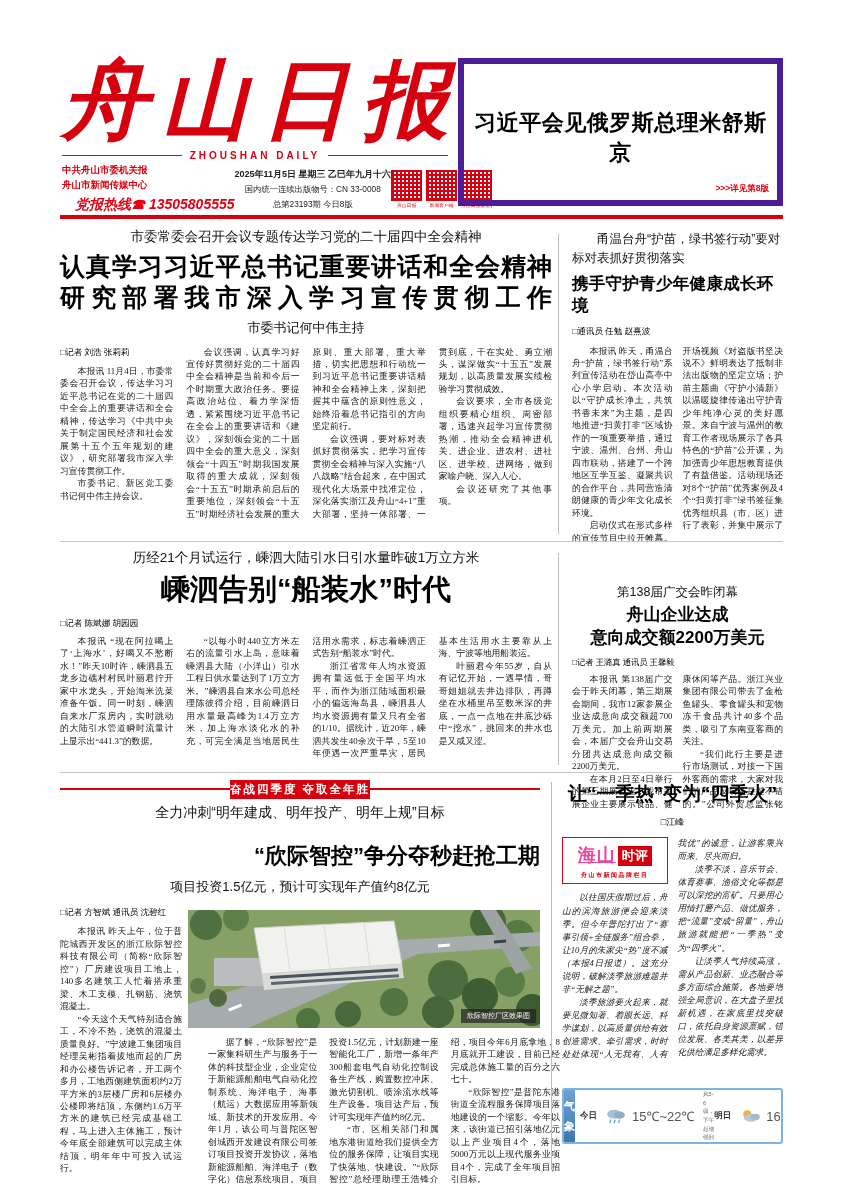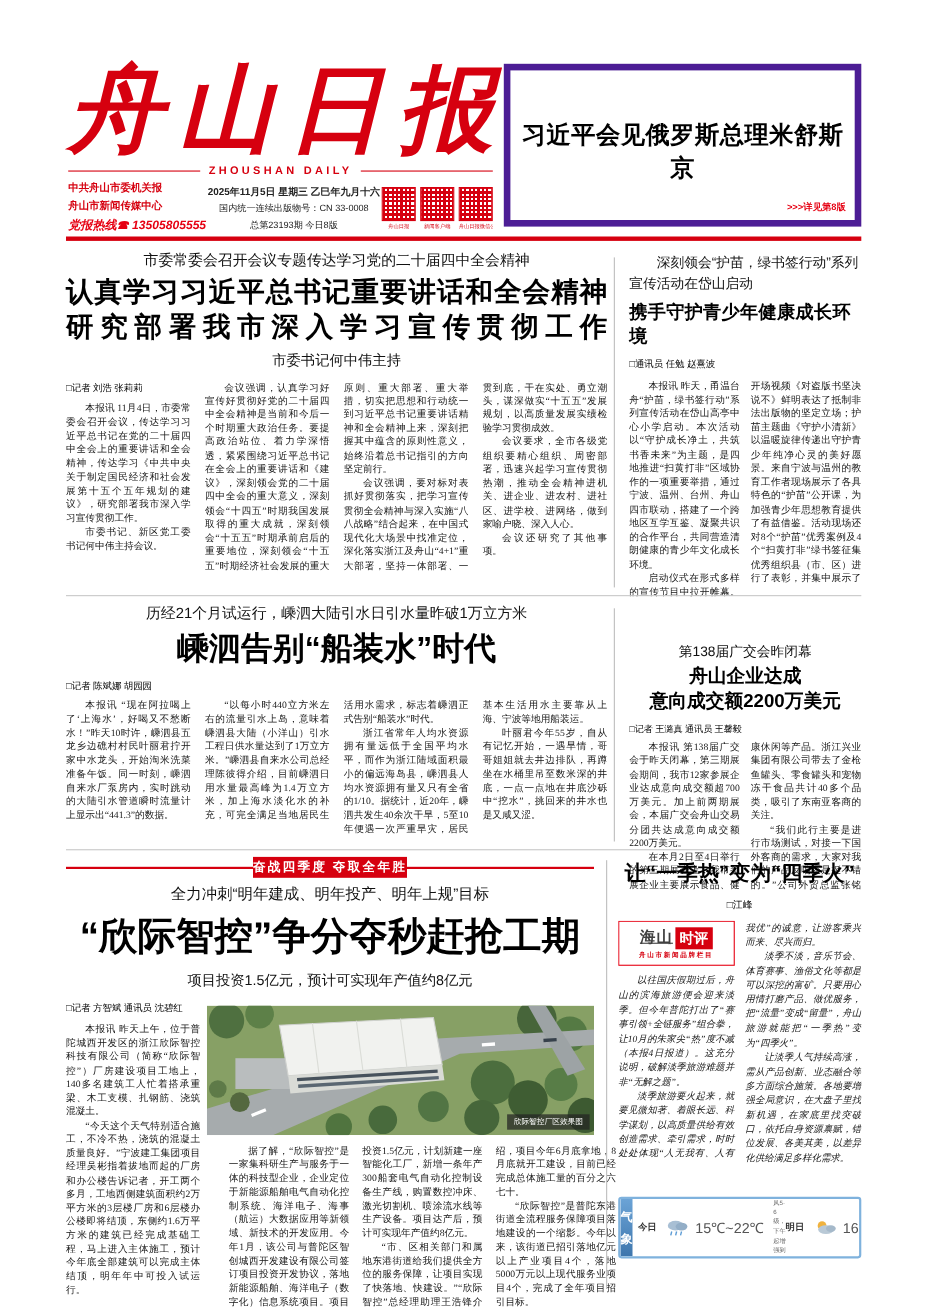--- a/index.html
+++ b/index.html
@@ -12,21 +12,21 @@
     font-size:86px;font-weight:bold;font-style:italic;color:#d6000f;
     text-align:justify;text-align-last:justify;font-family:"DejaVu Serif",serif;}
   .eng-row{left:62px;top:150px;width:386px;display:flex;align-items:center;gap:8px;
     color:#d6000f;font-size:10px;font-weight:bold;letter-spacing:3px;
     font-family:"Liberation Sans",sans-serif;}
   .eng-row .line{flex:1;border-top:1.5px solid #d6000f;height:0;}
   .info-row{left:62px;top:166px;width:386px;height:46px;display:flex;
     justify-content:space-between;align-items:center;}
   .org-block{font-family:"Liberation Sans",sans-serif;font-weight:bold;color:#d6000f;
     font-size:9.5px;line-height:1.65;white-space:nowrap;}
-  .hotline{color:#e60012;font-style:italic;font-size:11px;}
+  .hotline{color:#e60012;font-style:italic;font-size:14px;margin-left:13px;}
   .pub-block{font-family:"Liberation Sans",sans-serif;color:#222;font-size:8.3px;
     line-height:1.8;text-align:center;white-space:nowrap;}
   .pub-date{font-weight:bold;font-size:9px;}
   .qrs{display:flex;gap:4px;}
   .qr{width:31px;}
   .qr-box{width:31px;height:31px;border:1px solid #d6000f;box-sizing:border-box;
     background-image:
       repeating-linear-gradient(0deg,#d6000f 0 2px,rgba(255,255,255,0) 2px 4px),
       repeating-linear-gradient(90deg,#d6000f 0 2px,#fff 2px 4px);}
   .qr-label{font-size:4.8px;color:#d6000f;text-align:center;margin-top:1px;white-space:nowrap;
@@ -87,21 +87,21 @@
   .hr2{left:60px;top:772px;width:723px;}
 
   
   .a5{left:60px;top:779px;width:480px;}
   .banner{position:relative;height:18px;text-align:center;margin-bottom:7px;}
   .banner .bline{position:absolute;left:0;right:0;top:50%;border-top:2px solid #d6000f;}
   .banner .btag{position:relative;display:inline-block;background:#d6000f;color:#fff;
     font-family:"Liberation Sans",sans-serif;font-weight:bold;font-size:11.5px;
     letter-spacing:2px;padding:2px 0;}
   .a5 .kicker{font-size:14px;text-align:center;}
-  .a5 .headline{font-size:35px;text-align:center;margin-top:6px;}
+  .a5 .headline{font-size:22px;text-align:right;margin-top:19px;}
   .a5 .sub{font-size:13px;text-align:center;margin-top:7px;font-family:"Liberation Sans",sans-serif;}
   .a5-content{position:relative;margin-top:10px;height:284px;}
   .a5-col1{position:absolute;left:0;top:0;width:122px;height:284px;overflow:hidden;}
   .a5-photo{position:absolute;left:128px;top:4px;width:352px;height:118px;overflow:hidden;}
   .a5-photo svg{display:block;}
   .photo-caption{position:absolute;right:4px;bottom:5px;background:rgba(35,35,35,.72);
     color:#fff;font-size:7px;padding:2px 6px;font-family:"Liberation Sans",sans-serif;}
   .a5-rest{position:absolute;left:128px;top:130px;width:352px;height:154px;
     column-count:3;column-gap:12px;overflow:hidden;margin-left:20px;}
 
@@ -110,21 +110,21 @@
   
   .a6{left:562px;top:781px;width:221px;}
   .a6 .headline{font-size:19px;text-align:center;}
   .a6 .byline{text-align:center;font-size:9px;margin-top:9px;margin-bottom:0;}
   .a6 .body{margin-top:8px;height:244px;column-count:2;column-gap:10px;overflow:hidden;
     font-style:italic;font-size:8.6px;line-height:1.52;}
   .shiping-logo{border:1.5px solid #e60012;box-sizing:border-box;width:100%;
     text-align:center;padding:4px 2px 3px;margin-bottom:7px;font-style:normal;
     break-inside:avoid;}
   .logo-row{display:flex;justify-content:center;align-items:center;gap:2px;}
-  .logo-main{color:#404040;font-weight:bold;font-size:14px;letter-spacing:1px;text-decoration:underline;}
+  .logo-main{color:#ec4899;font-weight:bold;font-size:18px;letter-spacing:1px;text-decoration:underline;}
   .logo-sub{background:#d6000f;color:#fff;font-weight:bold;font-size:13px;padding:0 4px;
     font-family:"Liberation Sans",sans-serif;}
   .logo-tag{font-size:6px;color:#d6000f;font-weight:bold;letter-spacing:1.5px;margin-top:2px;
     font-family:"Liberation Sans",sans-serif;}
 
   
   .weather{left:562px;top:1088px;width:221px;height:56px;border:2px solid #7fb2dd;
     border-radius:3px;box-sizing:border-box;display:flex;background:#fff;overflow:hidden;}
   .wx-strip{width:20px;background:linear-gradient(180deg,#6ba3d6,#3e76ad);color:#fff;
     display:flex;flex-direction:column;align-items:center;justify-content:center;gap:5px;
@@ -199,21 +199,21 @@
           <p>会议强调，要对标对表抓好贯彻落实，把学习宣传贯彻全会精神与深入实施“八八战略”结合起来，在中国式现代化大场景中找准定位，深化落实浙江及舟山“4+1”重大部署，坚持一体部署、一贯到底，干在实处、勇立潮头，谋深做实“十五五”发展规划，以高质量发展实绩检验学习贯彻成效。</p>
           <p>会议要求，全市各级党组织要精心组织、周密部署，迅速兴起学习宣传贯彻热潮，推动全会精神进机关、进企业、进农村、进社区、进学校、进网络，做到家喻户晓、深入人心。</p>
           <p>会议还研究了其他事项。</p>
         </div>
     </div>
   </div>
 
   <div class="abs vrule vd1"></div>
 
   <div class="abs a2">
-    <div class="kicker">深刻领会“护苗，绿书签行动”系列宣传活动在岱山启动</div>
+    <div class="kicker">甬温台舟“护苗，绿书签行动”要对标对表抓好贯彻落实</div>
     <div class="headline">携手守护青少年健康成长环境</div>
     <div class="byline">□通讯员 任勉 赵熹波</div>
     <div class="body bodytext">
       <div>
           <p>本报讯 昨天，甬温台舟“护苗，绿书签行动”系列宣传活动在岱山高亭中心小学启动。本次活动以“守护成长净土，共筑书香未来”为主题，是四地推进“扫黄打非”区域协作的一项重要举措，通过宁波、温州、台州、舟山四市联动，搭建了一个跨地区互学互鉴、凝聚共识的合作平台，共同营造清朗健康的青少年文化成长环境。</p>
           <p>启动仪式在形式多样的宣传节目中拉开帷幕。开场视频《对盗版书坚决说不》鲜明表达了抵制非法出版物的坚定立场；护苗主题曲《守护小清新》以温暖旋律传递出守护青少年纯净心灵的美好愿景。来自宁波与温州的教育工作者现场展示了各具特色的“护苗”公开课，为加强青少年思想教育提供了有益借鉴。活动现场还对8个“护苗”优秀案例及4个“扫黄打非”绿书签征集优秀组织县（市、区）进行了表彰，并集中展示了各地创作的优秀“护苗、绿书签”海报作品。</p>
         </div>
     </div>
   </div>
 

